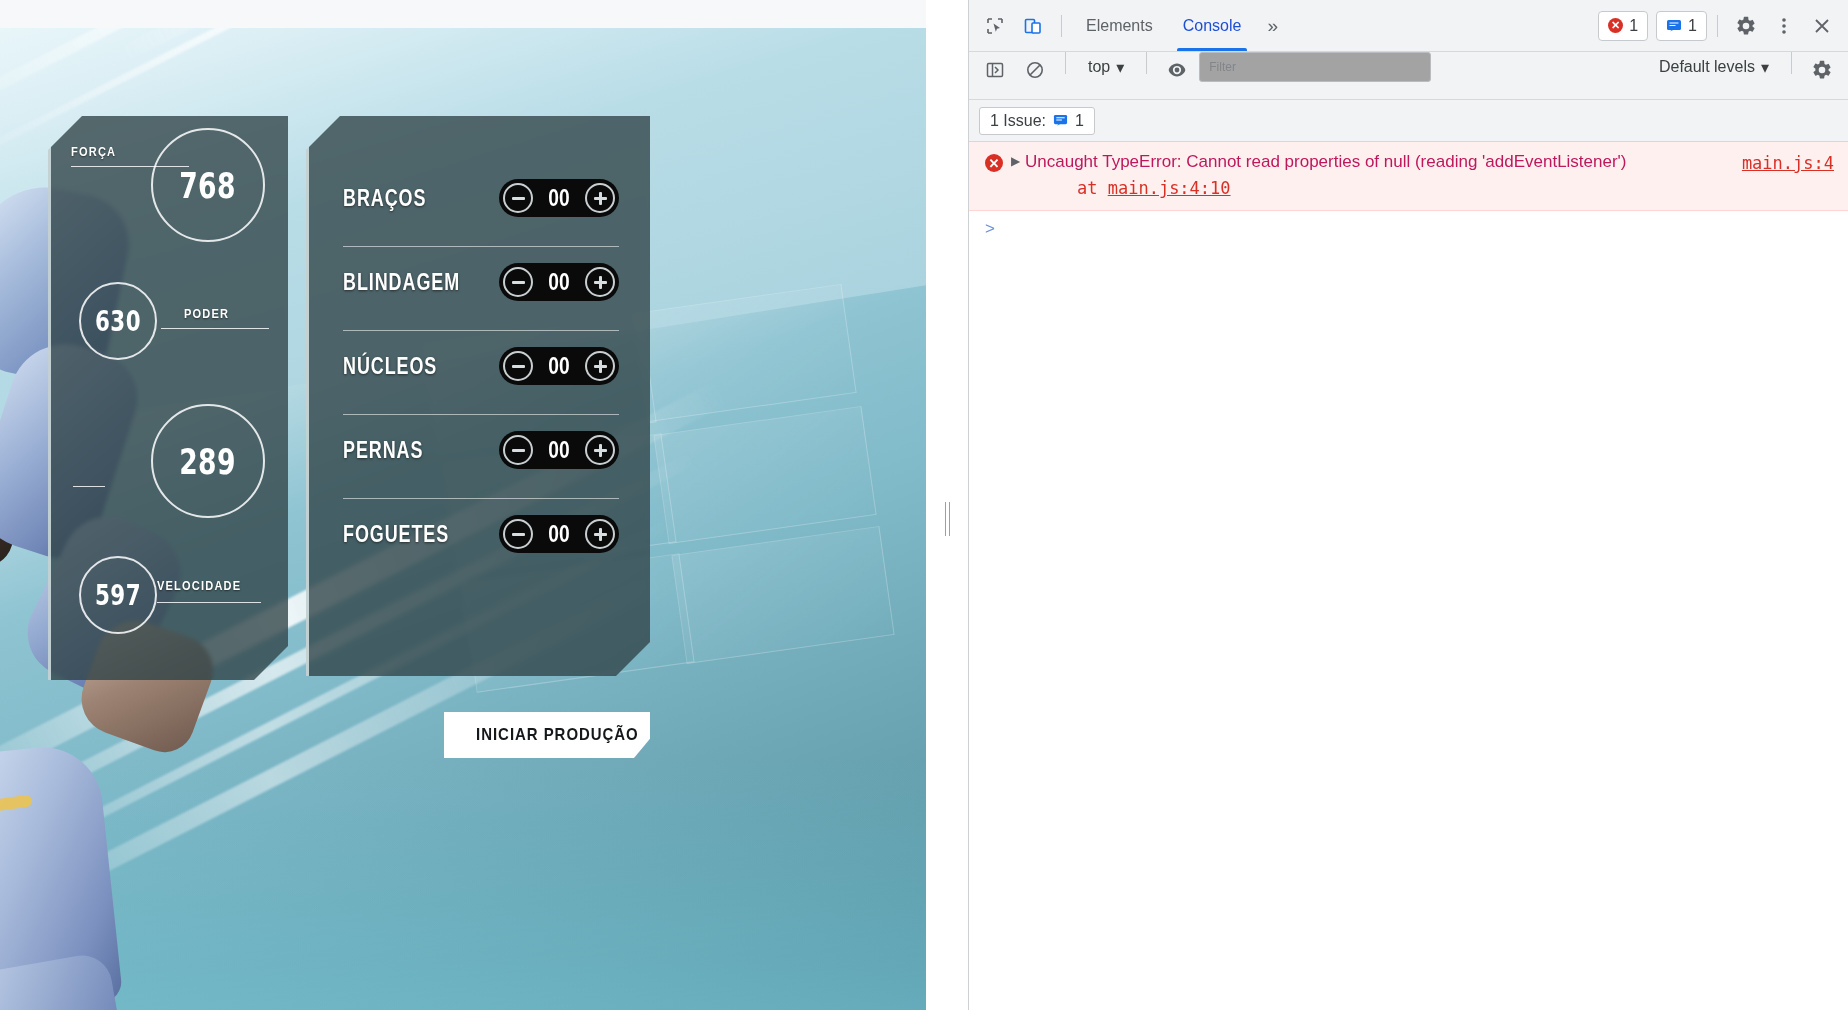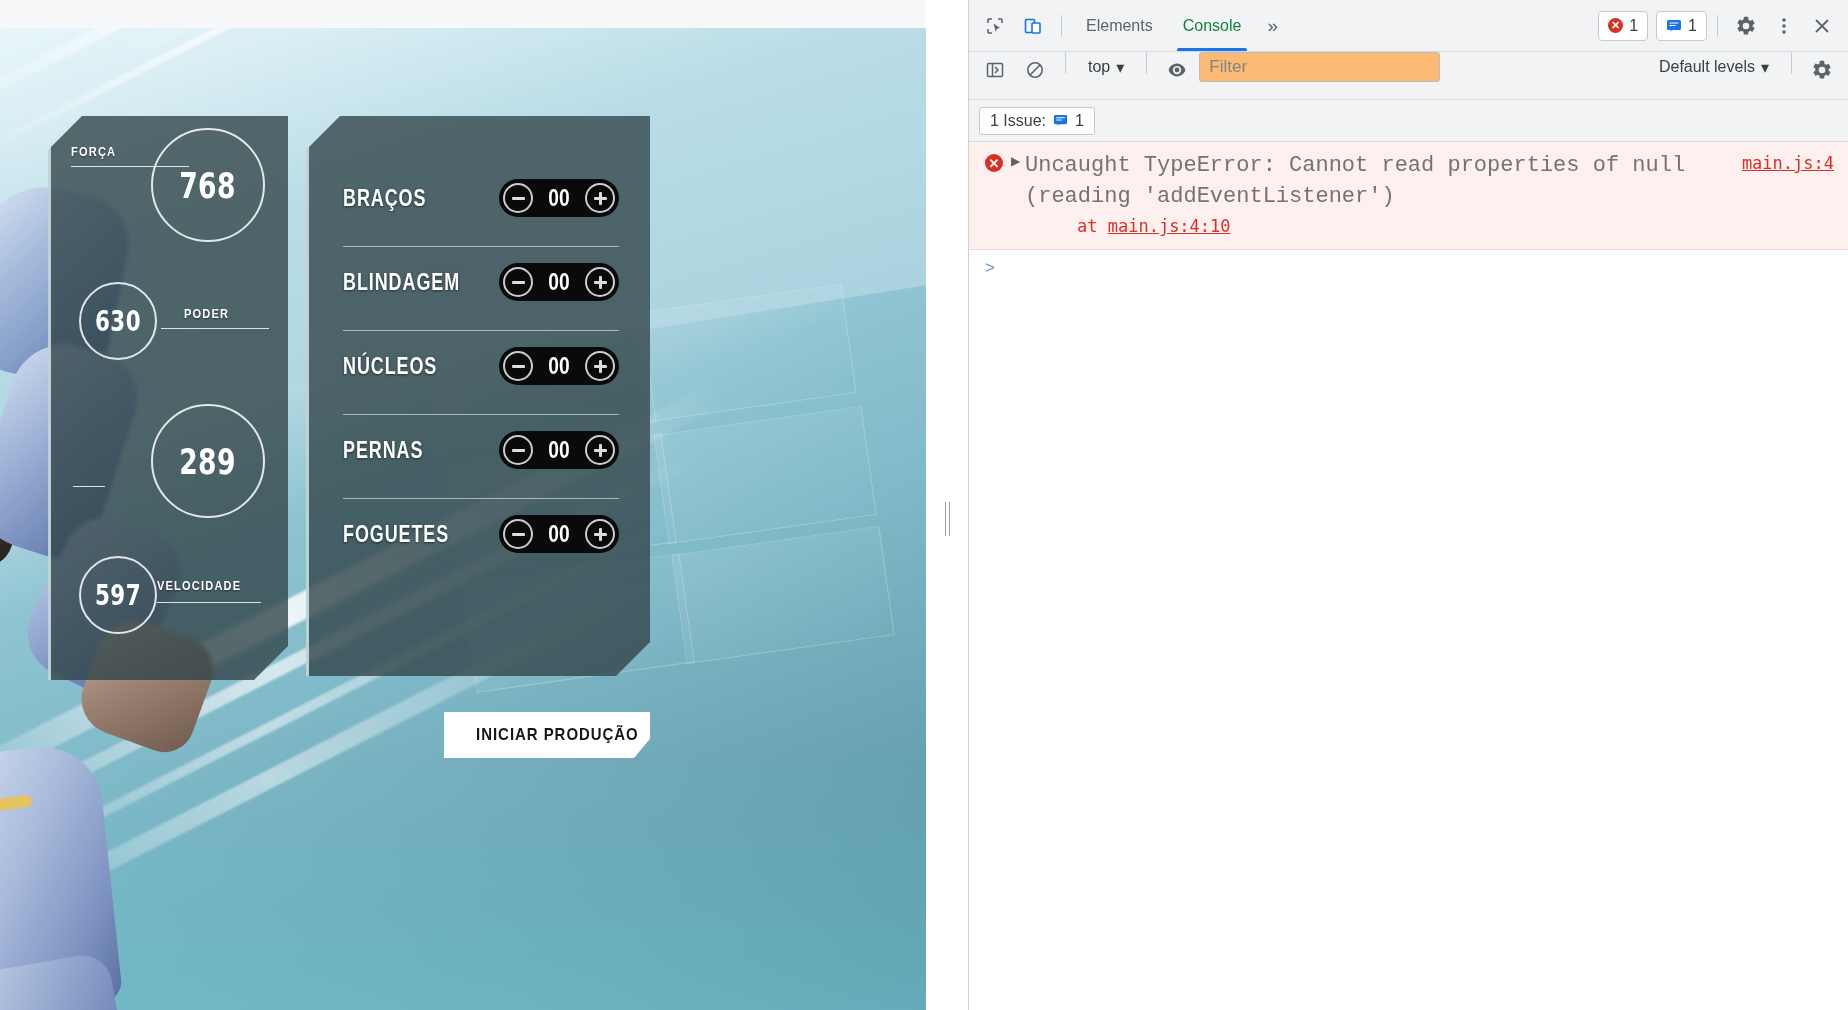--- a/index.html
+++ b/index.html
@@ -234,21 +234,21 @@
   }
   .tb-icon {
     width: 36px; height: 36px; border-radius: 4px; cursor: pointer;
     display: flex; align-items: center; justify-content: center;
   }
   .tb-sep { width: 1px; height: 22px; background: #c8ccd0; margin: 0 8px; }
   .dt-tab {
     padding: 0 14px; height: 100%; display: flex; align-items: center;
     font-size: 16px; color: #5f6368; cursor: pointer; position: relative;
   }
-  .dt-tab.active { color: #15803d; }
+  .dt-tab.active { color: #1d4ed8; }
   .dt-tab.active::after {
     content: ""; position: absolute; left: 8px; right: 8px; bottom: 0;
     height: 3px; background: #1a73e8; border-radius: 2px 2px 0 0;
   }
   #dt-more { font-size: 19px; color: #5f6368; padding: 0 10px; cursor: pointer; }
   .dt-spacer { flex: 1 1 auto; }
   .badge {
     display: flex; align-items: center; gap: 6px; height: 30px; padding: 0 9px;
     border: 1px solid #c6cace; border-radius: 4px; background: #fff;
     font-size: 16px; color: #3c4043; cursor: pointer; margin-left: 6px;
@@ -264,21 +264,21 @@
     height: 48px; flex: 0 0 48px; background: #f1f3f4;
     border-bottom: 1px solid #d6d9dc;
     display: flex; align-items: flex-start; padding: 0 8px; gap: 4px;
   }
   #ctx-select {
     display: flex; align-items: center; gap: 6px; padding: 0 10px; height: 30px;
     font-size: 16px; color: #3c4043; cursor: pointer; border-radius: 4px;
   }
   #filter-input {
     flex: 0 0 232px; height: 30px; border: 1px solid #b9bdc1; border-radius: 3px;
-    background: #fdba74; padding: 0 9px; font-size: 17px; color: #3c4043;
+    background: #a3a3a3; padding: 0 9px; font-size: 12px; color: #3c4043;
     font-family: "Liberation Sans", sans-serif;
   }
   #filter-input::placeholder { color: #80868b; }
   #levels-select {
     display: flex; align-items: center; gap: 6px; padding: 0 10px; height: 30px;
     font-size: 16px; color: #3c4043; cursor: pointer; border-radius: 4px;
   }
 
   
   #issues-bar {
@@ -302,22 +302,22 @@
     position: absolute; left: 16px; top: 12px;
     width: 18px; height: 18px; border-radius: 50%; background: #d93025;
     color: #fff; font-size: 13px; font-weight: 700;
     display: flex; align-items: center; justify-content: center;
   }
   .msg-arrow {
     position: absolute; left: 42px; top: 12px; color: #5f6368; font-size: 12px;
     cursor: pointer;
   }
   .msg-text {
-    color: #737373; font-size: 22px; line-height: 1.42;
-    font-family: Liberation Mono, monospace;
+    color: #be185d; font-size: 17px; line-height: 1.42;
+    font-family: Liberation Sans, sans-serif;
     white-space: pre-wrap; padding-right: 150px;
   }
   .msg-stack {
     color: #d93025; font-size: 17px; line-height: 1.42; margin-top: 2px;
     font-family: "DejaVu Sans Mono", "Liberation Mono", monospace;
     padding-left: 52px;
   }
   .msg-stack a { color: #d93025; text-decoration: underline; cursor: pointer; }
   .msg-src {
     position: absolute; right: 14px; top: 11px;

